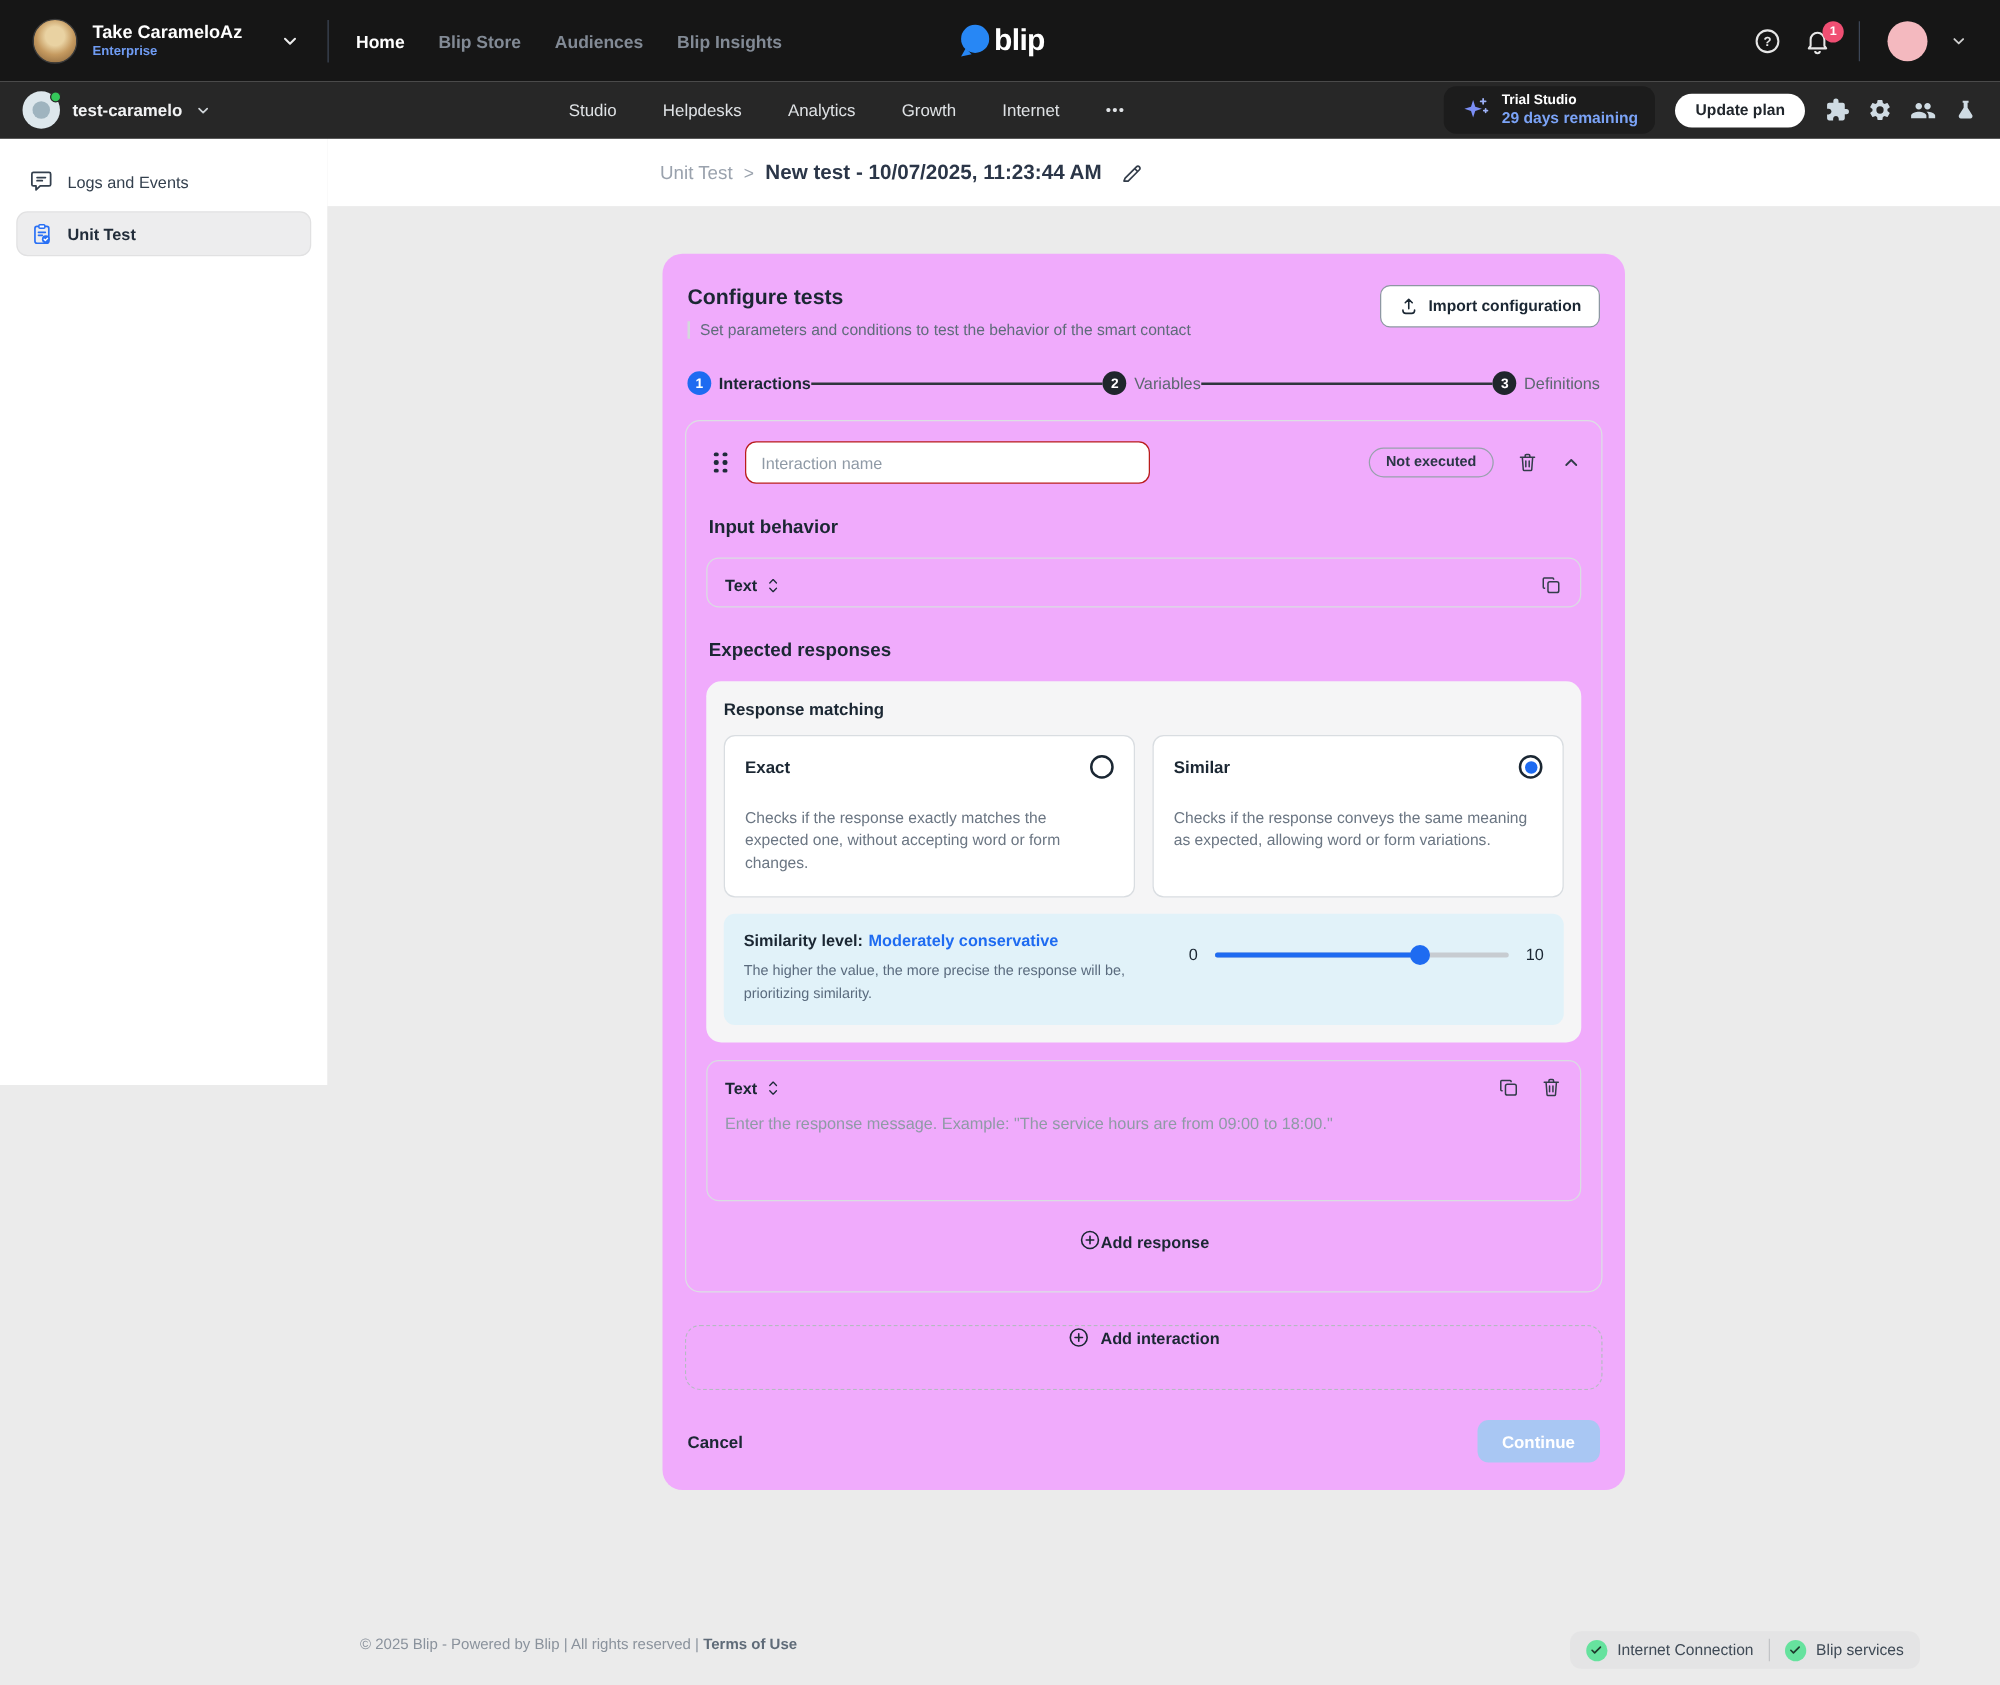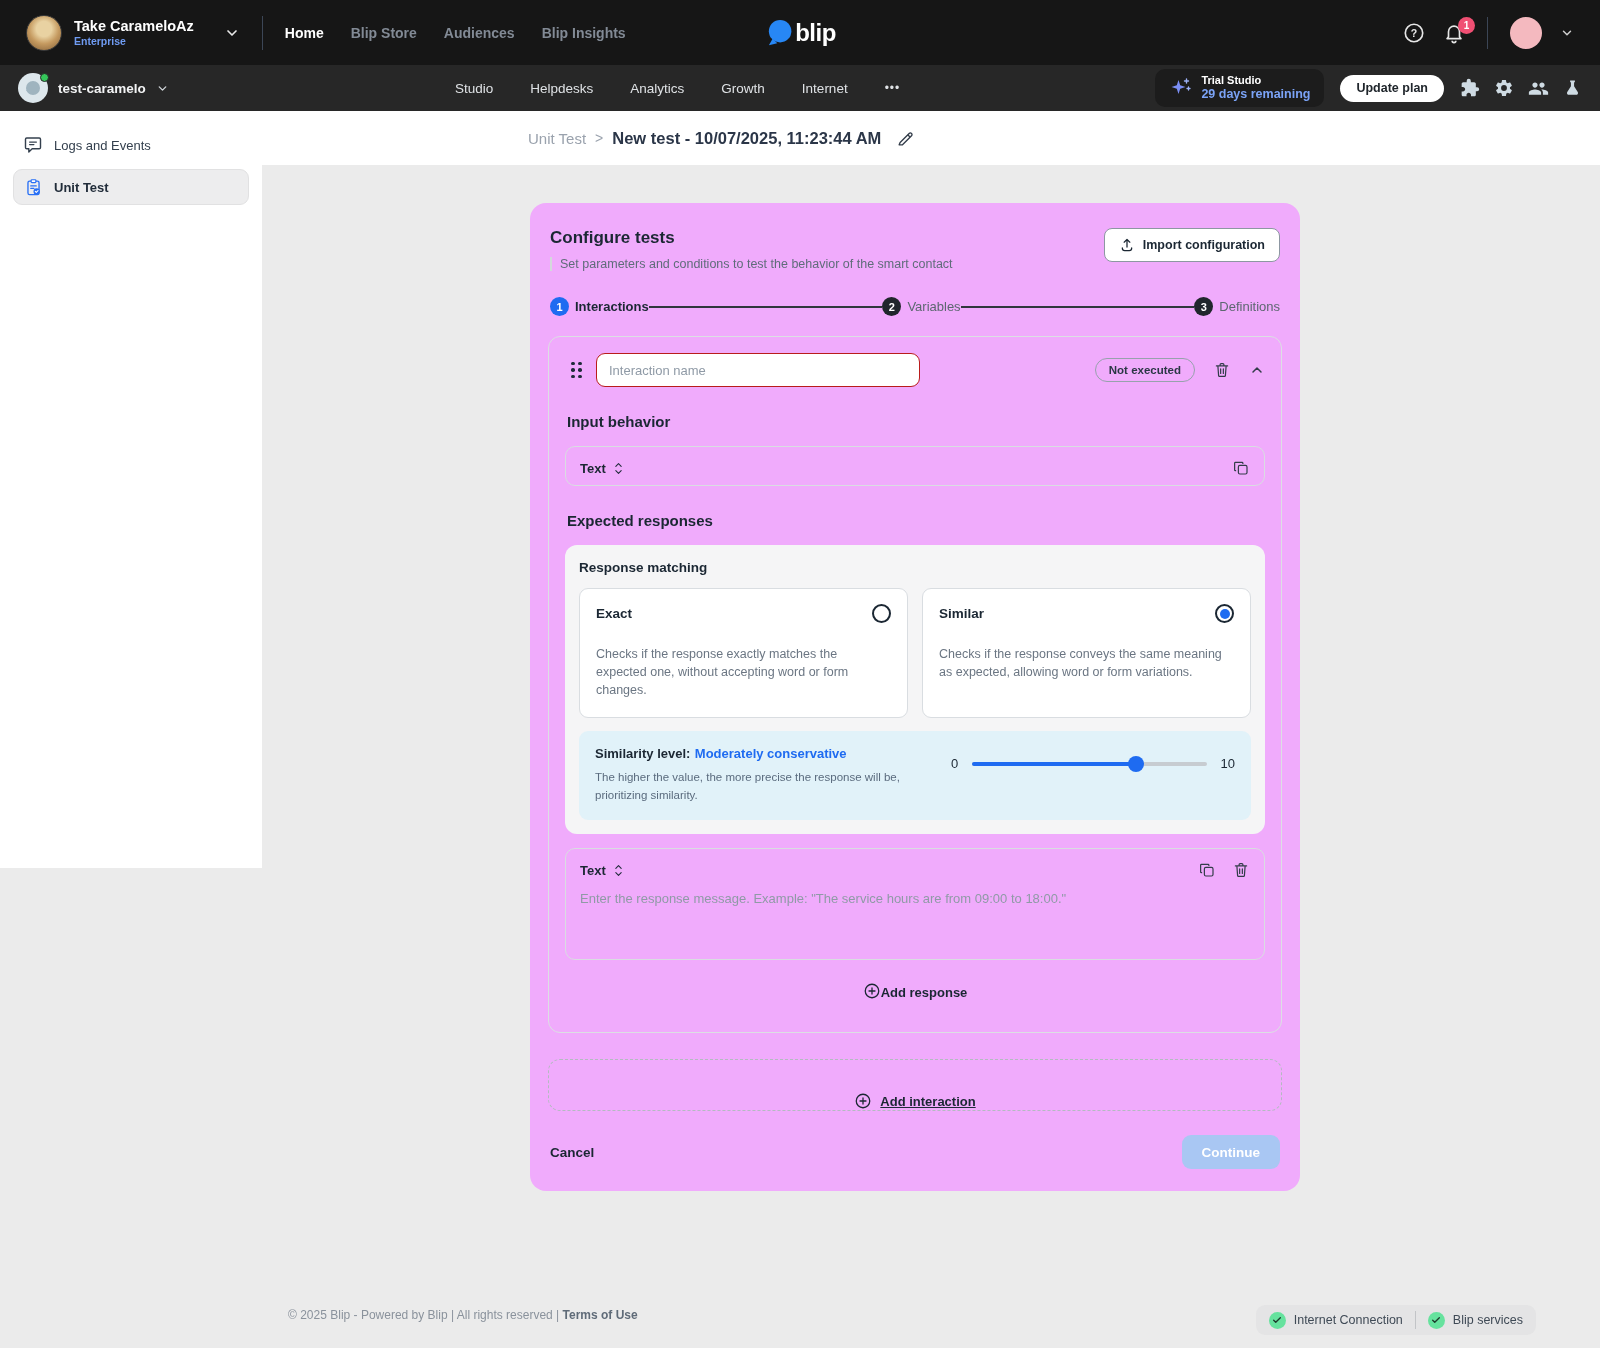--- a/index.html
+++ b/index.html
@@ -126,21 +126,21 @@
   .slider-minmax { font-size:13px; color:#1b2733; }
   .slider-track { flex:1; height:4px; border-radius:2px; background:#c7ccd1; position:relative; cursor:pointer; }
   .slider-fill { position:absolute; left:0; top:0; height:4px; border-radius:2px; background:#1e6bf1; width:70%; }
   .slider-thumb { position:absolute; left:70%; top:50%; transform:translate(-50%,-50%); width:16px; height:16px;
     border-radius:50%; background:#1e6bf1; cursor:grab; }
 
   .response-box { margin-top:14px; }
   .add-line-btn { display:flex; align-items:flex-end; gap:0; margin:22px auto 12px; background:none; border:none;
     font-family:inherit; font-size:13px; font-weight:bold; color:#1b2733; cursor:pointer; }
   .add-interaction { border:1.5px dashed #b4bac1; border-radius:12px; height:52px; margin-top:26px;
-    display:flex; align-items:flex-end; justify-content:center; cursor:pointer;text-decoration:underline; }
+    display:flex; align-items:flex-start; justify-content:center; cursor:pointer; }
   .add-interaction .add-inner { display:flex; align-items:center; gap:8px; font-size:13px; font-weight:bold; color:#1b2733; }
   .card-footer { display:flex; align-items:center; justify-content:space-between; margin-top:24px; padding:0 2px; }
   .cancel-btn { background:none; border:none; font-family:inherit; font-size:13.5px; font-weight:bold; color:#1b2733; cursor:pointer; }
   .continue-btn { background:#a9c7f3; color:#ffffff; border:none; font-family:inherit; font-size:13.5px; font-weight:bold;
     border-radius:9px; height:34px; padding:0 20px; cursor:not-allowed; }
 
   
   .footer-text { position:absolute; left:288px; bottom:26px; font-size:12px; color:#8a929c; }
   .footer-terms { color:#5f6b78; font-weight:bold; cursor:pointer; }
   .status-pillbox { position:absolute; right:64px; bottom:13px; background:#e4e4e5; border-radius:9px;

